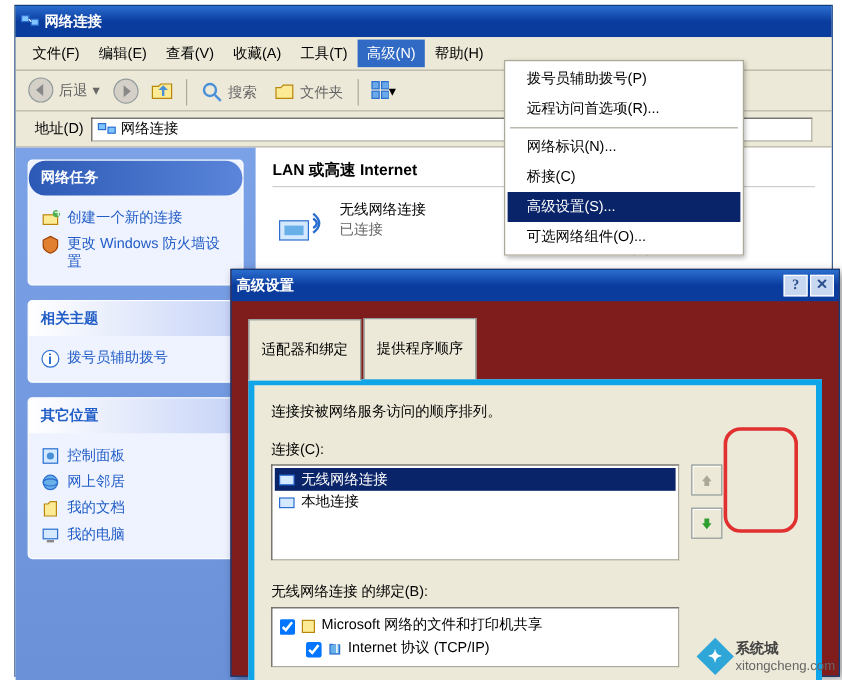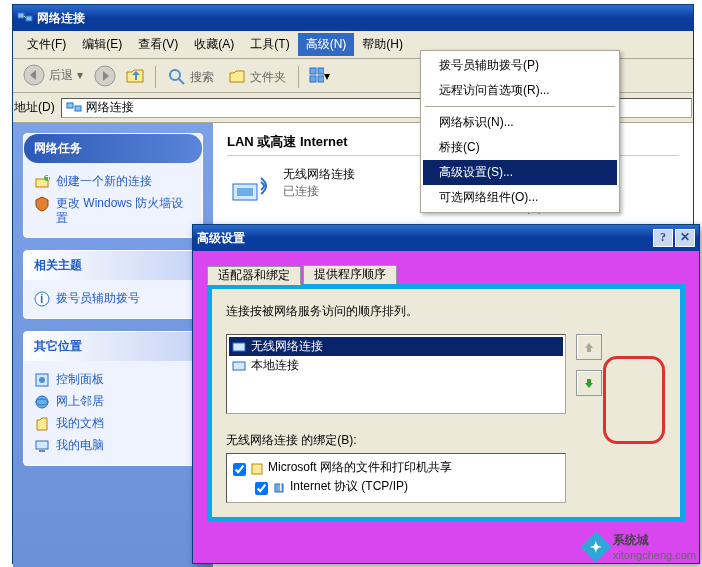--- a/index.html
+++ b/index.html
@@ -14,21 +14,21 @@
 
 .menubar { background: #ece9d8; border-bottom: 1px solid #aca899; padding: 2px 6px; display: flex; }
 .menubar .menuitem { padding: 3px 8px; cursor: pointer; }
 .menubar .menuitem.open { background: #316ac5; color: #fff; }
 
 .toolbar { background: #ece9d8; border-bottom: 1px solid #aca899; padding: 4px 6px; display: flex; align-items: flex-end; gap: 6px; height: 34px; }
 .toolbar .tbtn { display: inline-flex; align-items: center; gap: 4px; padding: 2px 4px; cursor: pointer; color: #666; }
 .toolbar .sep { width: 1px; height: 22px; background: #aca899; margin: 0 2px; }
 .toolbar .iconbtn { width: 24px; height: 24px; display: inline-flex; align-items: center; justify-content: center; border: 1px solid transparent; cursor: pointer; }
 
-.addressbar { background: #ece9d8; border-bottom: 1px solid #aca899; padding: 4px 1px; display: flex; align-items: center; gap: 6px; height: 30px; }
+.addressbar { background: #ece9d8; border-bottom: 1px solid #aca899; padding: 4px 16px; display: flex; align-items: center; gap: 6px; height: 30px; }
 .addressbar .addr-inner { flex:1; background: #fff; border: 1px inset #aca899; height: 20px; display:flex; align-items:center; padding:0 4px; gap:4px; }
 
 .content { display: flex; background: #fff; height: 460px; }
 .sidebar { width: 200px; background: linear-gradient(to bottom, #7ba2e7, #6a90d8); padding: 10px; display: flex; flex-direction: column; gap: 12px; }
 .panel { background: #eff3ff; border: 1px solid #fff; border-radius: 4px; }
 .panel-header { background: linear-gradient(to right, #fff, #c6d3f7); color: #215dc6; font-weight: bold; padding: 6px 10px; border-top-left-radius: 4px; border-top-right-radius: 4px; }
 .panel-header.dark { background: linear-gradient(to right, #2c59b5, #5a85da); color:#fff;border-radius:14px; }
 .panel-body { padding: 8px 10px; }
 .panel-body .link { display: flex; align-items: flex-start; gap: 6px; color: #215dc6; padding: 3px 0; cursor: pointer; line-height: 15px; }
 .panel-body .link .ic { width: 16px; height: 16px; flex-shrink: 0; display:inline-flex; align-items:center; justify-content:center; }
@@ -41,24 +41,24 @@
 .conn-text .name { }
 .conn-text .status { color: #666; }
 
 
 .dropdown { position: absolute; background: #fff; border: 1px solid #aca899; box-shadow: 2px 2px 4px rgba(0,0,0,0.3); padding: 2px; z-index: 50; }
 .dropdown .ditem { padding: 4px 20px 4px 16px; cursor: pointer; white-space: nowrap; }
 .dropdown .ditem.sel { background: #0a246a; color: #fff; }
 .dropdown .dsep { height: 1px; background: #aca899; margin: 3px 2px; }
 
 
-.dialog { position: absolute; border: 1px solid #0a3c7e; background: #d946ef; box-shadow: 3px 3px 8px rgba(0,0,0,0.4); z-index: 40; }
+.dialog { position: absolute; border: 1px solid #0a3c7e; background: #7f1d1d; box-shadow: 3px 3px 8px rgba(0,0,0,0.4); z-index: 40; }
 .dialog .body { padding: 10px 14px; }
 .tabs { display: flex; margin-top: 4px; }
-.tab { background: #ece9d8; border: 1px solid #919b9c; border-bottom: none; padding: 0 10px; margin-right: 2px; position: relative; cursor: pointer; }
+.tab { background: #ece9d8; border: 1px solid #919b9c; border-bottom: none; padding: 16px 10px; margin-right: 2px; position: relative; cursor: pointer; }
 .tab.active { background: #ece9d8; border-bottom: 1px solid #ece9d8; top: 1px; z-index: 2; }
 .tabpanel { border: 5px solid #0ea5e9; padding: 14px; background: #ece9d8; }
 
 .listbox { background: #fff; border: 1px inset #aca899; padding: 2px; height: 80px; overflow: auto; width: 340px; }
 .listrow { display: flex; align-items: center; gap: 4px; padding: 1px 2px; }
 .listrow.selected { background: #0a246a; color: #fff; }
 .listrow .ic { width: 16px; height: 16px; display:inline-flex; align-items:center; justify-content:center; }
 
 .bindbox { background: #fff; border: 1px inset #aca899; padding: 4px; height: 50px; width: 340px; }
 .bindrow { display: flex; align-items: flex-end; gap: 4px; padding: 1px 2px; }
@@ -293,20 +293,21 @@
     <span class="winbtn">?</span>
     <span class="winbtn">✕</span>
   </div>
   <div class="body">
     <div class="tabs">
       <div class="tab active">适配器和绑定</div>
       <div class="tab">提供程序顺序</div>
     </div>
     <div class="tabpanel">
       <div style="margin-bottom:14px;">连接按被网络服务访问的顺序排列。</div>
+      <div style="margin-bottom:4px;">连接(C):</div>
       <div style="display:flex; align-items:flex-start;">
         <div class="listbox">
           <div class="listrow selected">
             <span class="ic">
                 <svg width="14" height="14">
                   <rect x="1" y="3" width="12" height="8" fill="#d4e8ff" stroke="#2a6ed0"></rect>
                 </svg>
               </span>
             <span>无线网络连接</span>
           </div>

